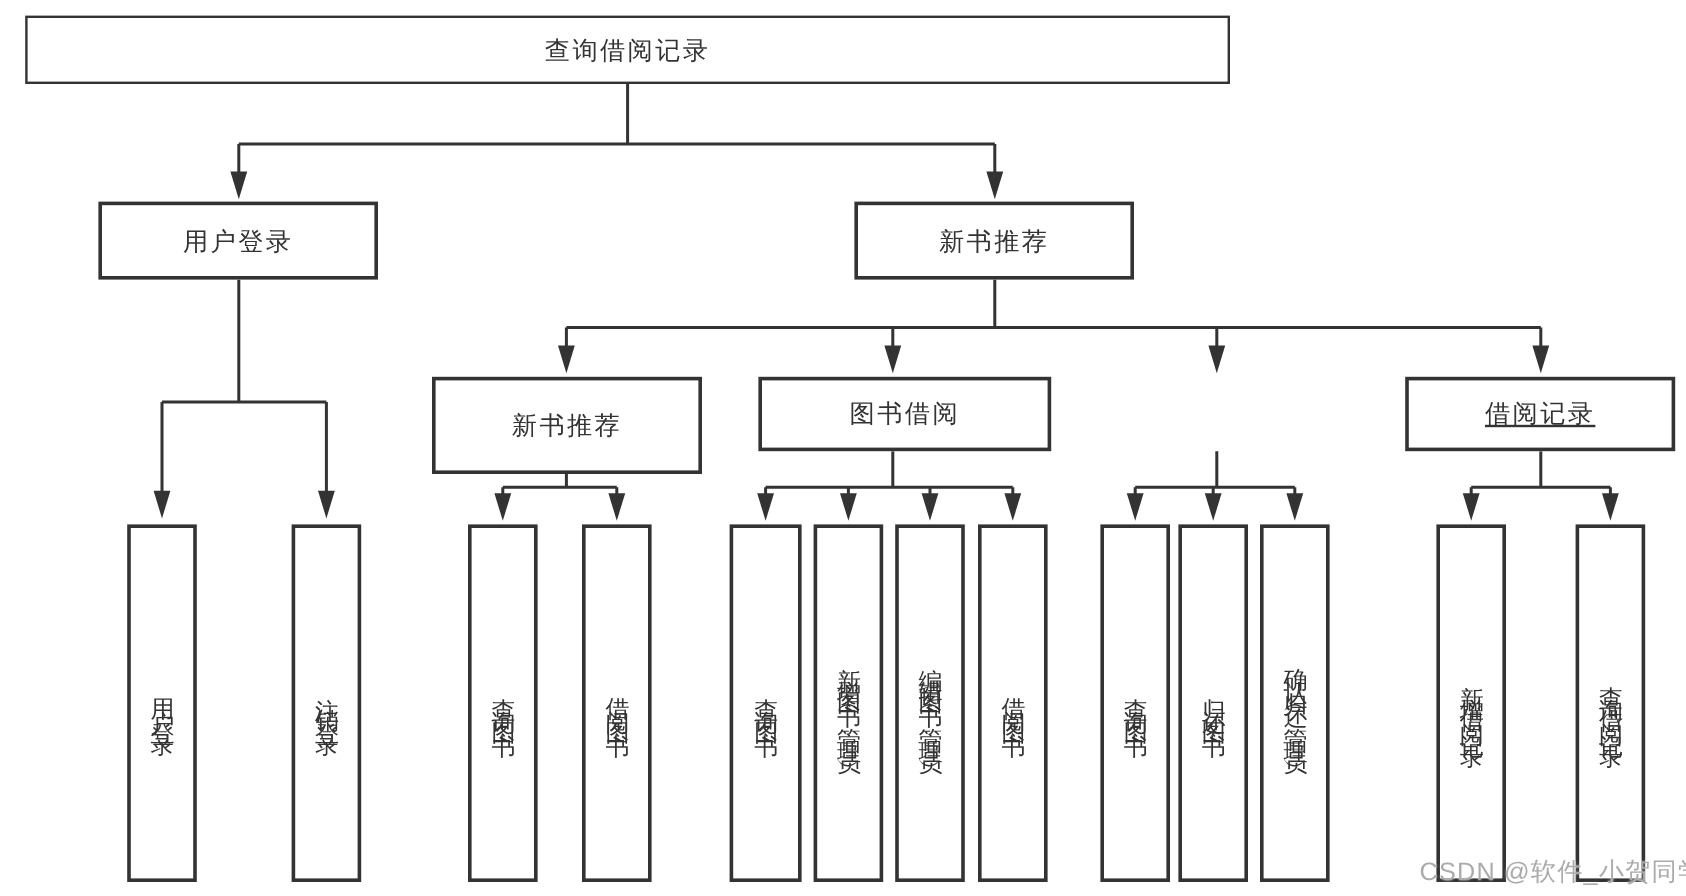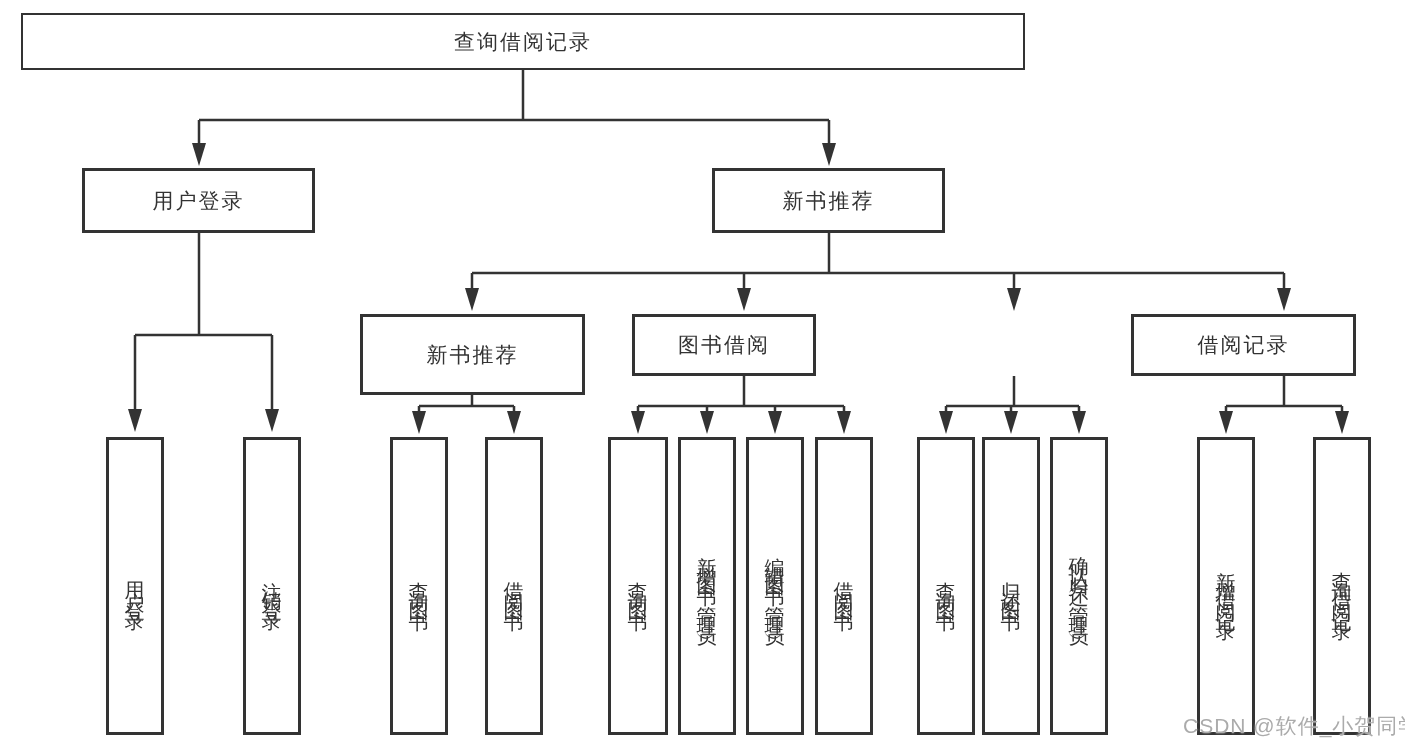--- a/index.html
+++ b/index.html
@@ -40,23 +40,23 @@
     letter-spacing: 10px;
     line-height: 1.0;
     top: 437px;
     height: 298px;
     width: 58px;
   }
   .root  { left: 21px;  top: 13px;  width: 1004px; height: 57px; border-width: 2px; }
   .l2a   { left: 82px;  top: 168px; width: 233px; height: 65px; }
   .l2b   { left: 712px; top: 168px; width: 233px; height: 65px; }
   .l3a   { left: 360px;  top: 314px; width: 225px; height: 81px; }
-  .l3b   { left: 632px;  top: 314px; width: 184px; height: 62px; }
+  .l3b   { left: 632px;  top: 314px; width: 244px; height: 62px; }
   .l3c   { left: 902px;  top: 314px; width: 225px; height: 62px; }
-  .l3d   { left: 1131px; top: 314px; width: 225px; height: 62px; }
+  .l3d   { left: 1171px; top: 314px; width: 225px; height: 62px; text-decoration: underline; }
   .f1  { left: 106px;  }
   .f2  { left: 243px;  }
   .f3  { left: 390px;  }
   .f4  { left: 485px;  }
   .f5  { left: 608px; width: 60px; }
   .f6  { left: 678px;  }
   .f7  { left: 746px;  }
   .f8  { left: 815px;  }
   .f9  { left: 917px;  }
   .f10 { left: 982px;  }

